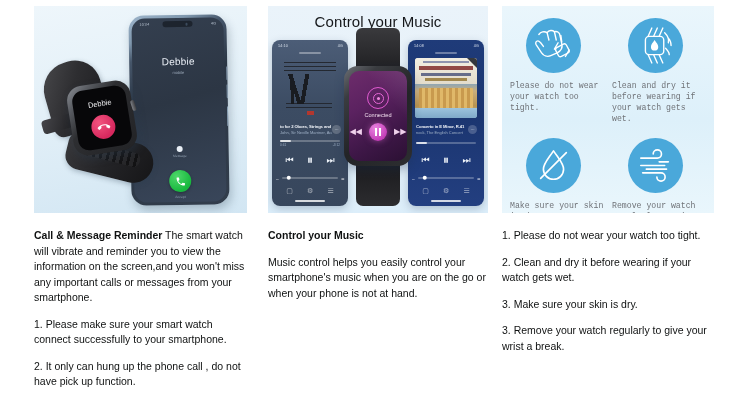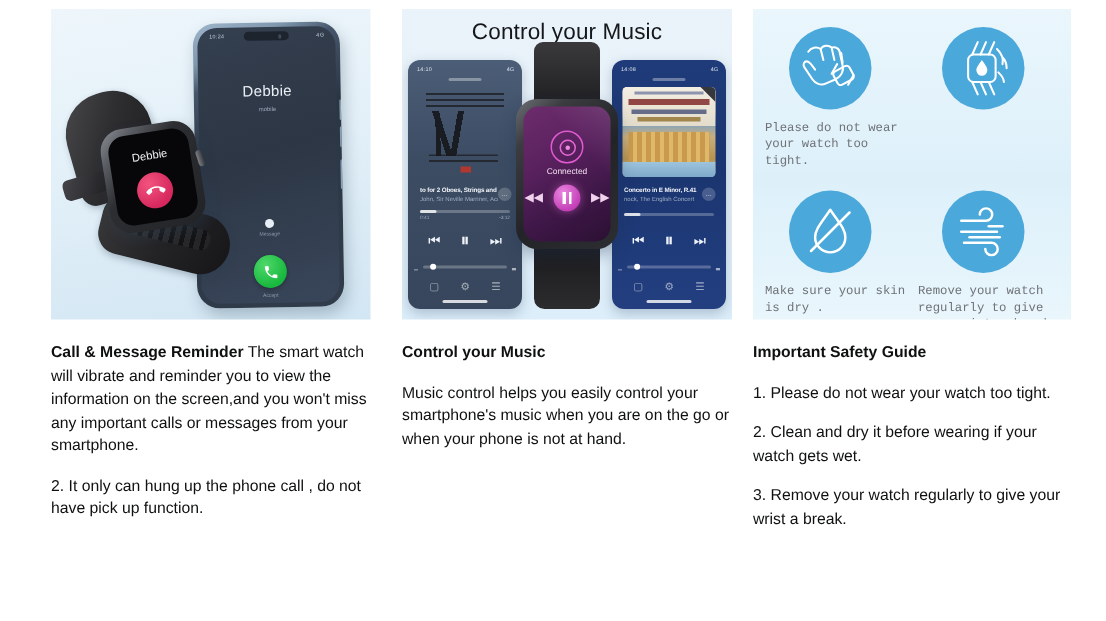--- a/index.html
+++ b/index.html
@@ -549,20 +549,21 @@
                 </g>
               </svg>
             </div>
           </div>
         </div>
       </div>
     </div>
 
     <div class="textblock">
       <p><span class="lead">Call &amp; Message Reminder</span><span> The smart watch will vibrate and reminder you to view the information on the screen,and you won't miss any important calls or messages from your smartphone.</span></p>
+      <p>1. Please make sure your smart watch connect successfully to your smartphone.</p>
       <p>2. It only can hung up the phone call , do not have pick up function.</p>
     </div>
   </div>
 
   <div class="col col-2">
 
     <div class="panel panel-2">
       <div class="p2-title">Control your Music</div>
 
       <div class="p2-phone p2-phone-l">
@@ -691,20 +692,21 @@
           <div class="p3-circle">
             <svg class="p3-ic" viewBox="0 0 60 60">
               <g fill="none" stroke="#ffffff" stroke-width="1.5" stroke-linecap="round" stroke-linejoin="round">
                 <rect x="19" y="20" width="20" height="20" rx="4"></rect>
                 <path d="M22 20l4-9M28 20l4-9M34 20l4-9M22 40l4 9M28 40l4 9M34 40l4 9"></path>
                 <path d="M29 24c2 3 4 5 4 7.5a4 4 0 0 1-8 0c0-2.5 2-4.5 4-7.5z" fill="#ffffff" stroke="none"></path>
                 <path d="M40 16c3 3 5 7 4 11M44 22c2 2 3 5 3 8M41 33c2 2 4 4 4 7"></path>
               </g>
             </svg>
           </div>
+          <div class="p3-cap">Clean and dry it before wearing if your watch gets wet.</div>
         </div>
 
         <div class="p3-cell">
           <div class="p3-circle">
             <svg class="p3-ic" viewBox="0 0 60 60">
               <g fill="none" stroke="#ffffff" stroke-width="1.8" stroke-linecap="round" stroke-linejoin="round">
                 <path d="M30 14c6 9 11 14 11 20a11 11 0 0 1-22 0c0-6 5-11 11-20z"></path>
                 <path d="M16 44L44 16"></path>
               </g>
             </svg>
@@ -724,20 +726,20 @@
               </g>
             </svg>
           </div>
           <div class="p3-cap">Remove your watch regularly to give your wrist a break.</div>
         </div>
 
       </div>
     </div>
 
     <div class="textblock">
-      <p class="bold">Important Safety Guide</p>
       <p>1. Please do not wear your watch too tight.</p>
       <p>2. Clean and dry it before wearing if your watch gets wet.</p>
+      <p>3. Make sure your skin is dry.</p>
       <p>3. Remove your watch regularly to give your wrist a break.</p>
     </div>
   </div>
 
 </div>
 
 </body></html>

